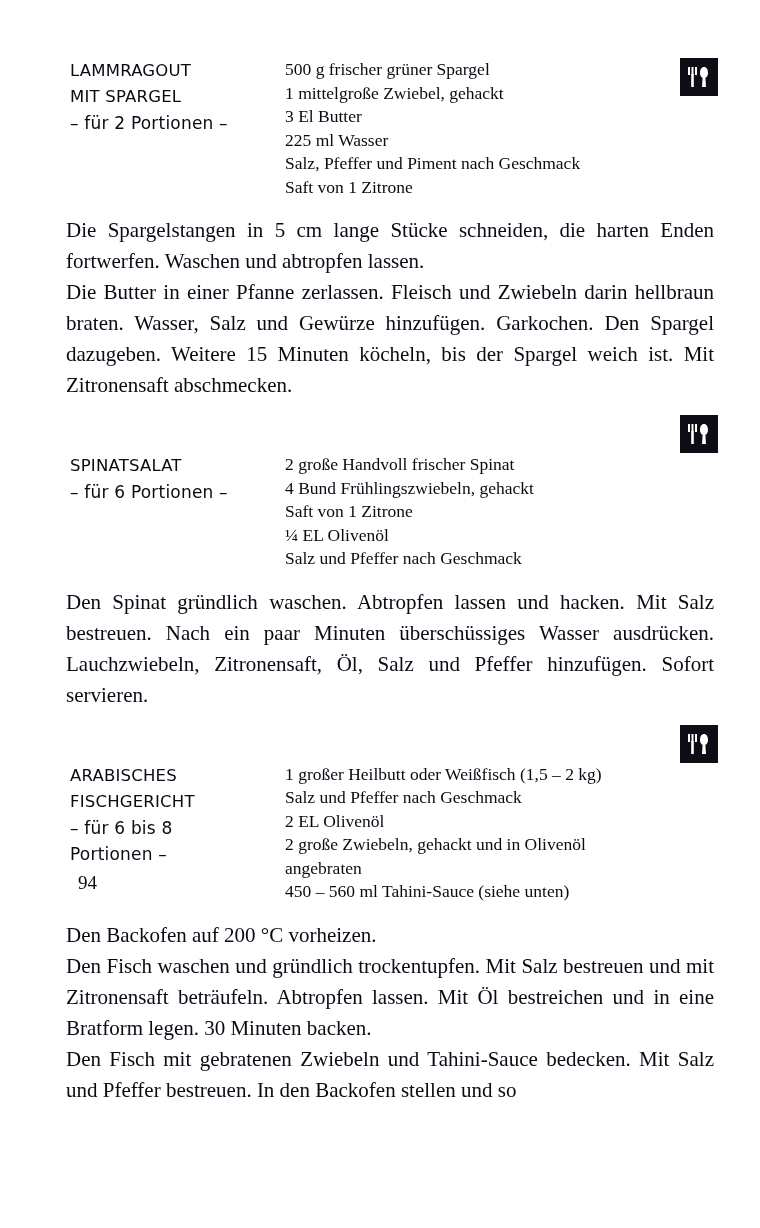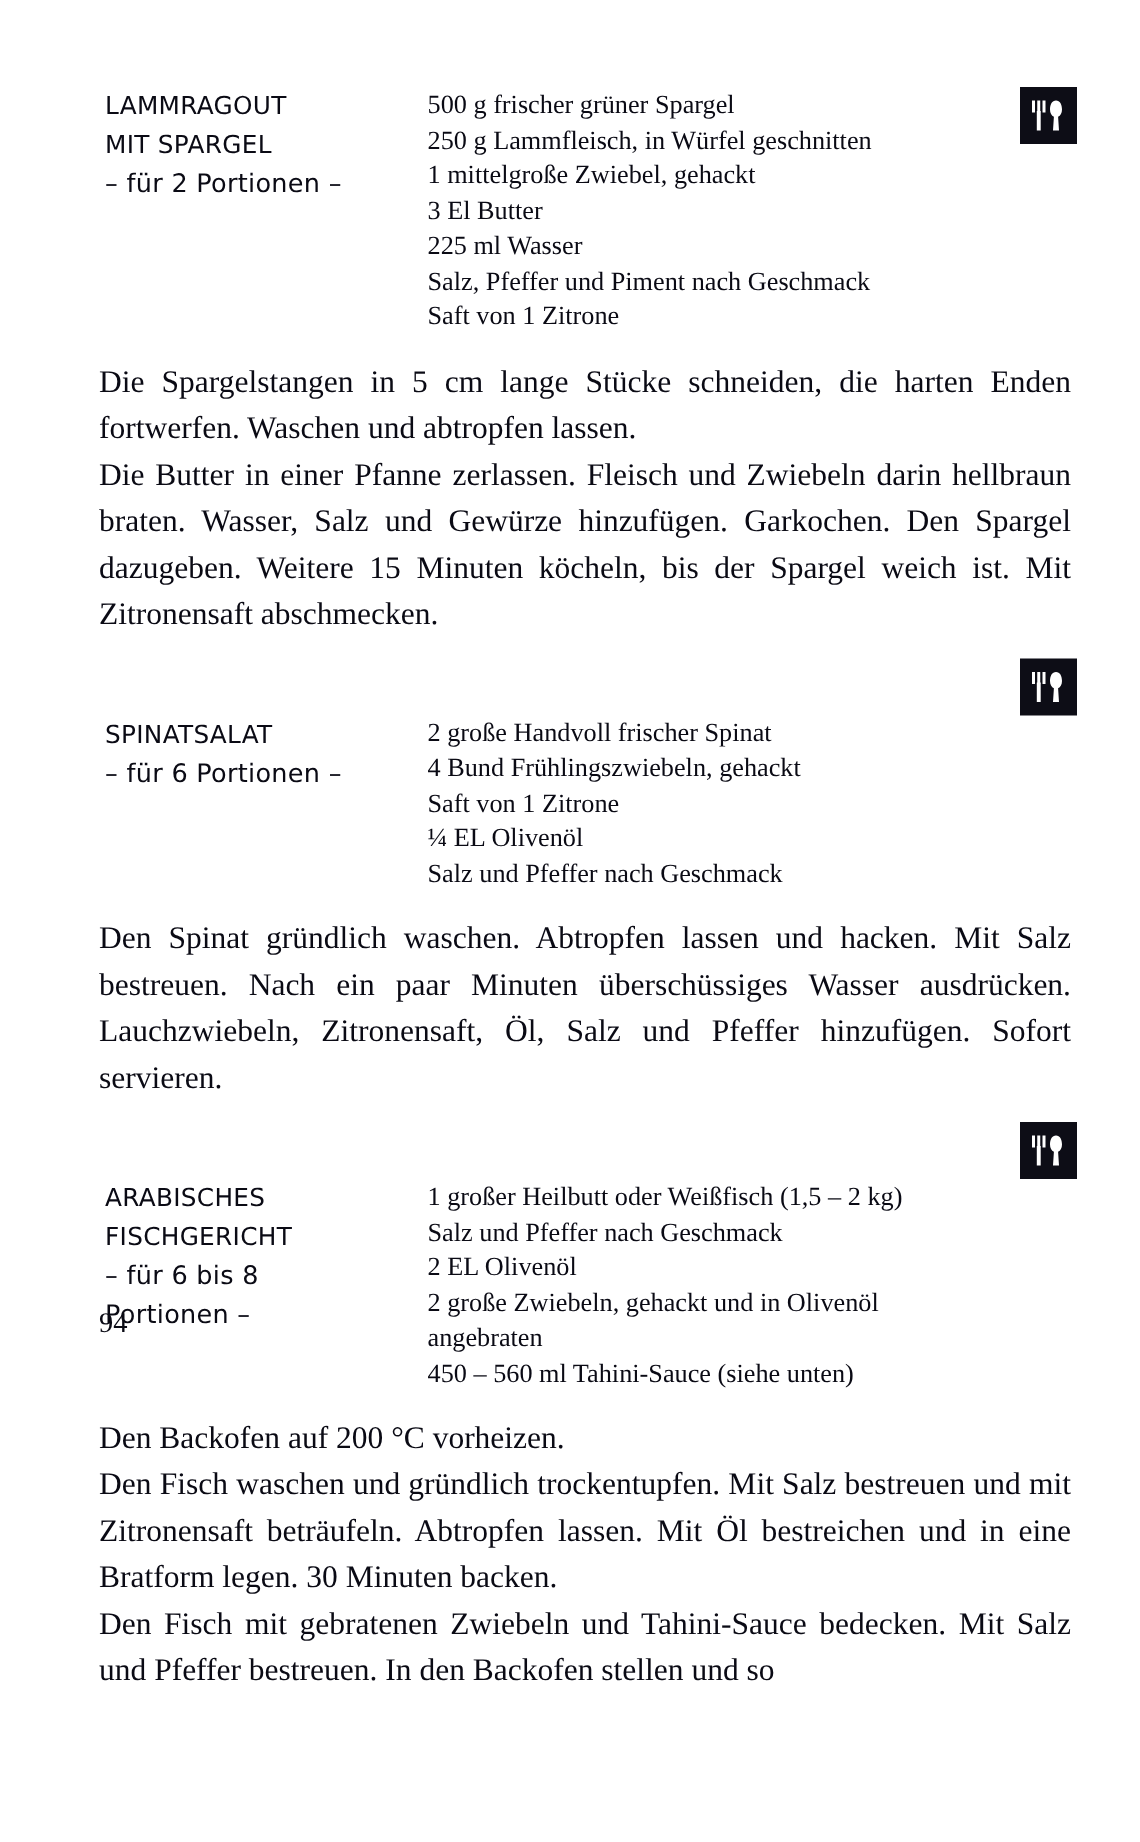--- a/index.html
+++ b/index.html
@@ -73,21 +73,21 @@
     font-size: 21px;
     line-height: 31px;
     text-align: justify;
     text-justify: inter-word;
   }
   .body-text p {
     margin: 0;
   }
   .page-number {
     position: absolute;
-    left: 66px;
+    left: 78px;
     bottom: 34px;
     font-size: 19px;
     font-family: "Liberation Serif", serif;
   }
   .sp-1 { height: 16px; }
 </style>
 </head>
 <body>
 
 <div class="page">
@@ -105,21 +105,20 @@
       </svg>
     </div>
     <div class="head-row">
       <div class="title-col">
         <div class="t-line">LAMMRAGOUT</div>
         <div class="t-line">MIT SPARGEL</div>
         <div class="portions">– für 2 Portionen –</div>
       </div>
       <div class="ingr-col">
         <div>500 g frischer grüner Spargel</div>
-        <div>250 g Lammfleisch, in Würfel geschnitten</div>
         <div>1 mittelgroße Zwiebel, gehackt</div>
         <div>3 El Butter</div>
         <div>225 ml Wasser</div>
         <div>Salz, Pfeffer und Piment nach Geschmack</div>
         <div>Saft von 1 Zitrone</div>
       </div>
     </div>
     <div class="sp-1"></div>
     <div class="body-text">
       <p>Die Spargelstangen in 5 cm lange Stücke schneiden, die harten Enden fortwerfen. Waschen und abtropfen lassen.</p>

